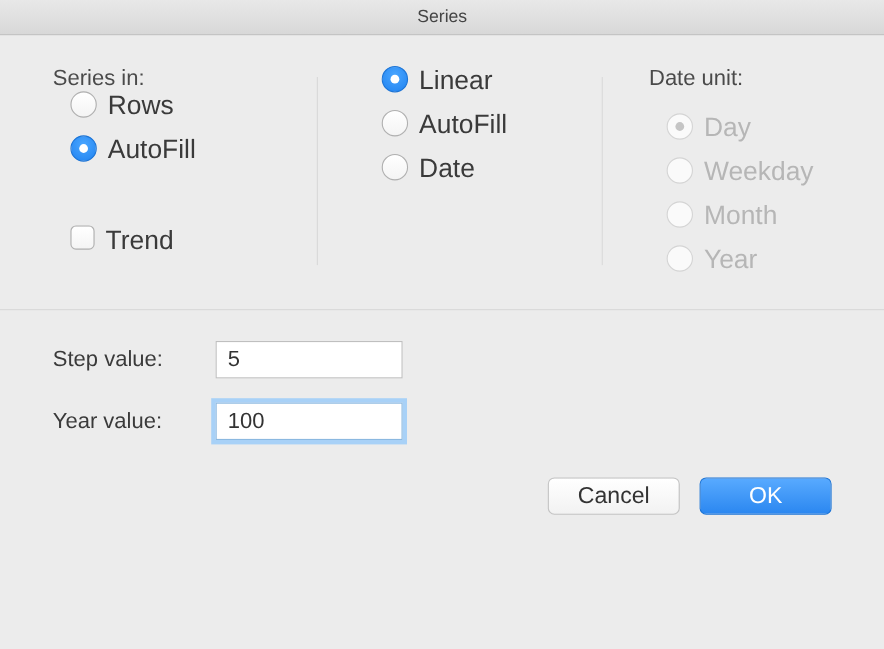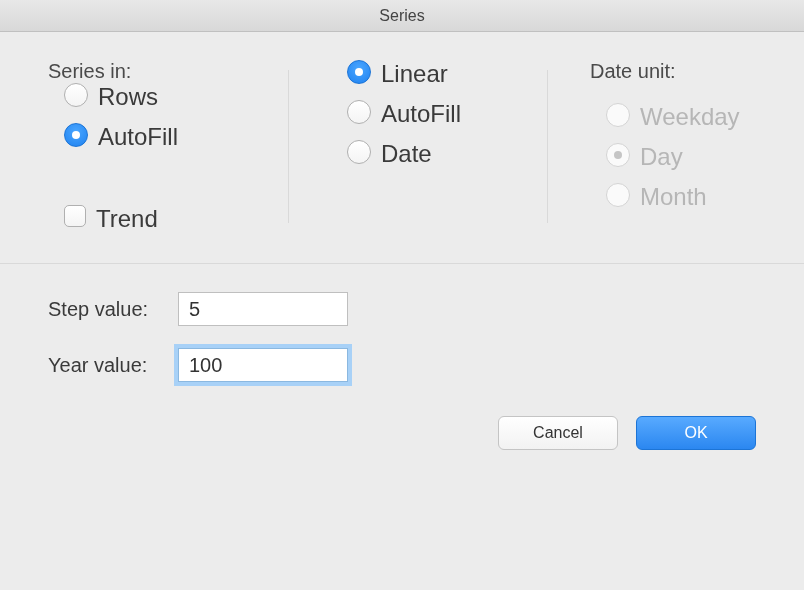--- a/index.html
+++ b/index.html
@@ -130,20 +130,21 @@
     }
     .inputs {
       display: flex;
       flex-direction: column;
       gap: 22px;
       padding-left: 0;
     }
     .input-row {
       display: flex;
       align-items: center;
+      gap: 18px;
     }
     .input-label {
       font-size: 20px;
       color: #3a3a3a;
       width: 130px;
       text-align: left;
     }
     .text-input {
       width: 170px;
       height: 34px;
@@ -162,21 +163,21 @@
       display: flex;
       justify-content: flex-end;
       gap: 18px;
       margin-top: 34px;
       padding-right: 10px;
     }
     .btn {
       min-width: 120px;
       height: 34px;
       border-radius: 6px;
-      font-size: 16px;
+      font-size: 21px;
       display: inline-flex;
       align-items: center;
       justify-content: center;
       cursor: pointer;
       border: 1px solid #c4c4c4;
       background: linear-gradient(to bottom, #ffffff, #f2f2f2);
       color: #333;
     }
     .btn.primary {
       background: linear-gradient(to bottom, #58aaff, #2b87f0);
@@ -232,30 +233,34 @@
         </div>
       </div>
     </div>
 
     <div class="divider"></div>
 
     <div class="col col-date">
       <div class="group-label">Date unit:</div>
       <div class="options">
         <div class="option disabled">
+          <span class="radio disabled-selected"></span>
+          <span>Day</span>
+        </div>
+        <div class="option disabled">
           <span class="radio disabled"></span>
           <span>Weekday</span>
         </div>
         <div class="option disabled">
-          <span class="radio disabled-selected"></span>
-          <span>Day</span>
-        </div>
-        <div class="option disabled">
           <span class="radio disabled"></span>
           <span>Month</span>
+        </div>
+        <div class="option disabled">
+          <span class="radio disabled"></span>
+          <span>Year</span>
         </div>
       </div>
     </div>
 
   </div>
 
   <div class="hr"></div>
 
   <div class="inputs">
     <div class="input-row">

